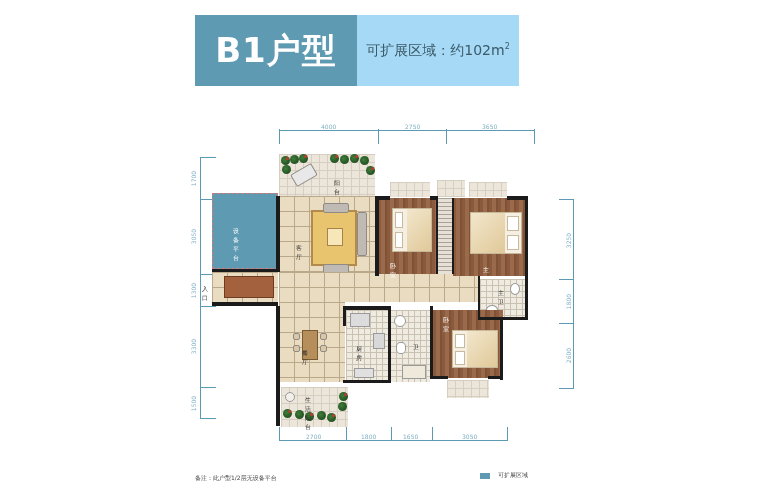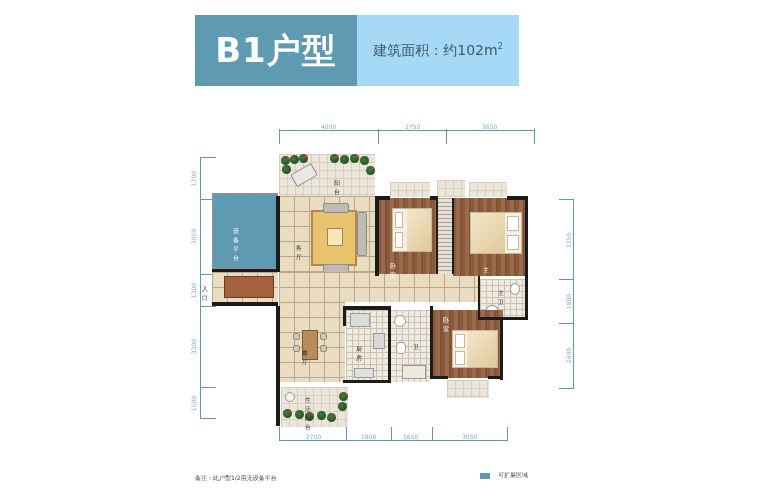--- a/index.html
+++ b/index.html
@@ -40,21 +40,21 @@
     .legend { position: absolute; left: 480px; top: 471px; display: flex; align-items: center; }
     .legend .swatch { width: 10px; height: 6px; background: #5e9bb2; margin-right: 8px; }
     .legend .text { font-size: 6px; color: #444; }
   </style>
 </head>
 <body>
 
 <div class="header">
   <div class="type">B1户型</div>
   <div class="info">
-    <div class="t2"><span>建筑面积：约102m</span><sup>2</sup></div>
+    <div class="t2"><span>可扩展区域：约102m</span><sup>2</sup></div>
   </div>
 </div>
 
 <div>
   <div class="dim" style="left:279px; top:130px; width:256px; height:1px;"></div>
   <div class="dim" style="left:279px; top:129px; width:1px; height:15px;"></div>
   <div class="dim" style="left:378px; top:129px; width:1px; height:15px;"></div>
   <div class="dim" style="left:446px; top:129px; width:1px; height:15px;"></div>
   <div class="dim" style="left:534px; top:129px; width:1px; height:15px;"></div>
   <div class="dim-label" style="left:321px; top:123px;">4000</div>

